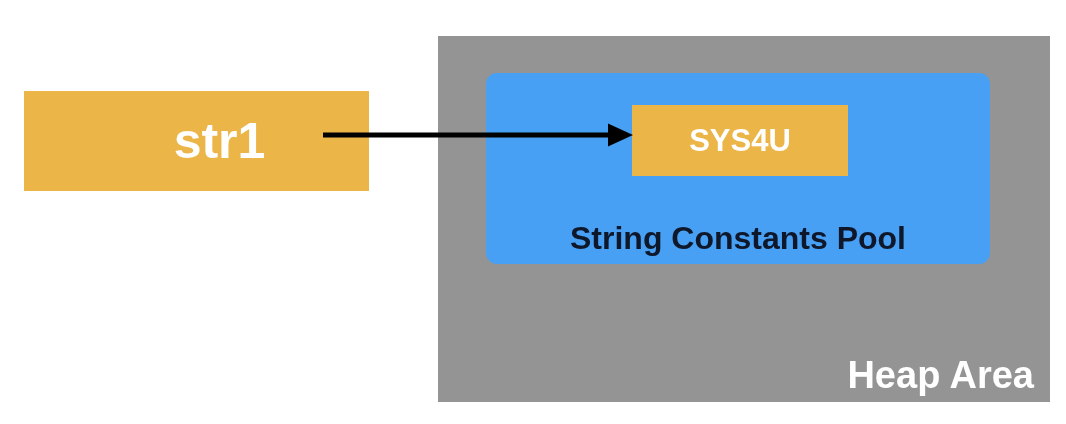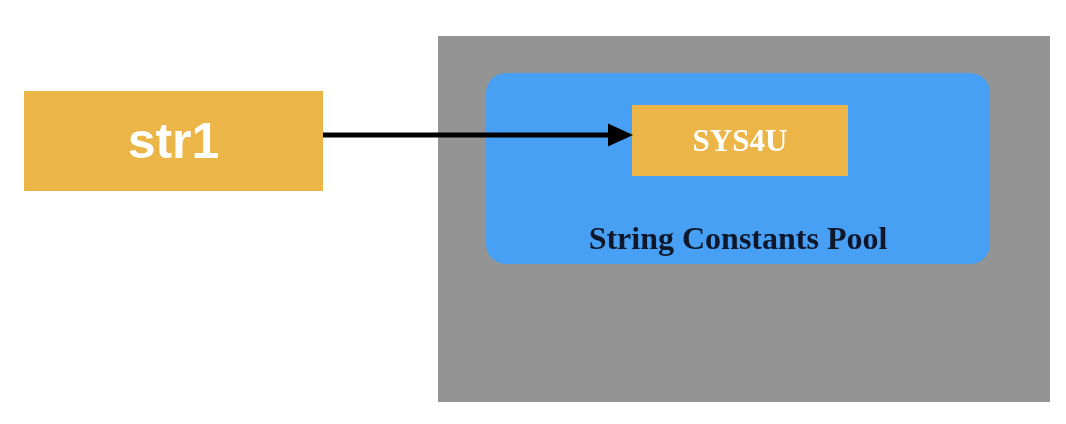--- a/index.html
+++ b/index.html
@@ -32,22 +32,21 @@
     line-height: 1;
     white-space: nowrap;
   }
   
   .pool {
     position: absolute;
     left: 48px;
     top: 37px;
     width: 504px;
     height: 191px;
-    border-radius: 20px;
-    font-family: Liberation Serif, serif;
+    border-radius: 11px;
   }
   .pool-label {
     position: absolute;
     left: 0;
     right: 0;
     bottom: 10px;
     text-align: center;
     font-size: 32px;
     font-weight: bold;
     line-height: 1;
@@ -73,20 +72,21 @@
   
   .var-box {
     position: absolute;
     left: 24px;
     top: 91px;
     width: 299px;
     height: 100px;
     display: flex;
     align-items: center;
     justify-content: center;
+    padding-left: 46px;
   }
   .var-label {
     font-size: 50px;
     font-weight: bold;
     line-height: 1;
     white-space: nowrap;
   }
   
   .arrow {
     position: absolute;
@@ -106,20 +106,21 @@
 
     <div class="pool" style="background-color: rgb(71, 160, 244);">
 
       <div class="literal-box" style="background-color: rgb(235, 181, 72);">
         <span class="literal-label" style="color: rgb(255, 255, 255);">SYS4U</span>
       </div>
 
       <div class="pool-label" style="color: #0f172a;">String Constants Pool</div>
     </div>
 
+    <div class="heap-label" style="color: rgb(255, 255, 255);">Heap Area</div>
   </div>
 
   <div class="var-box" style="background-color: rgb(235, 181, 72);">
     <span class="var-label" style="color: rgb(255, 255, 255);">str1</span>
   </div>
 
   <svg class="arrow" viewBox="0 0 310 30">
     <line x1="0" y1="15" x2="288" y2="15" stroke-width="5" style="stroke: rgb(0, 0, 0);"></line>
     <polygon points="285,3.5 310,15 285,26.5" style="fill: rgb(0, 0, 0);"></polygon>
   </svg>

